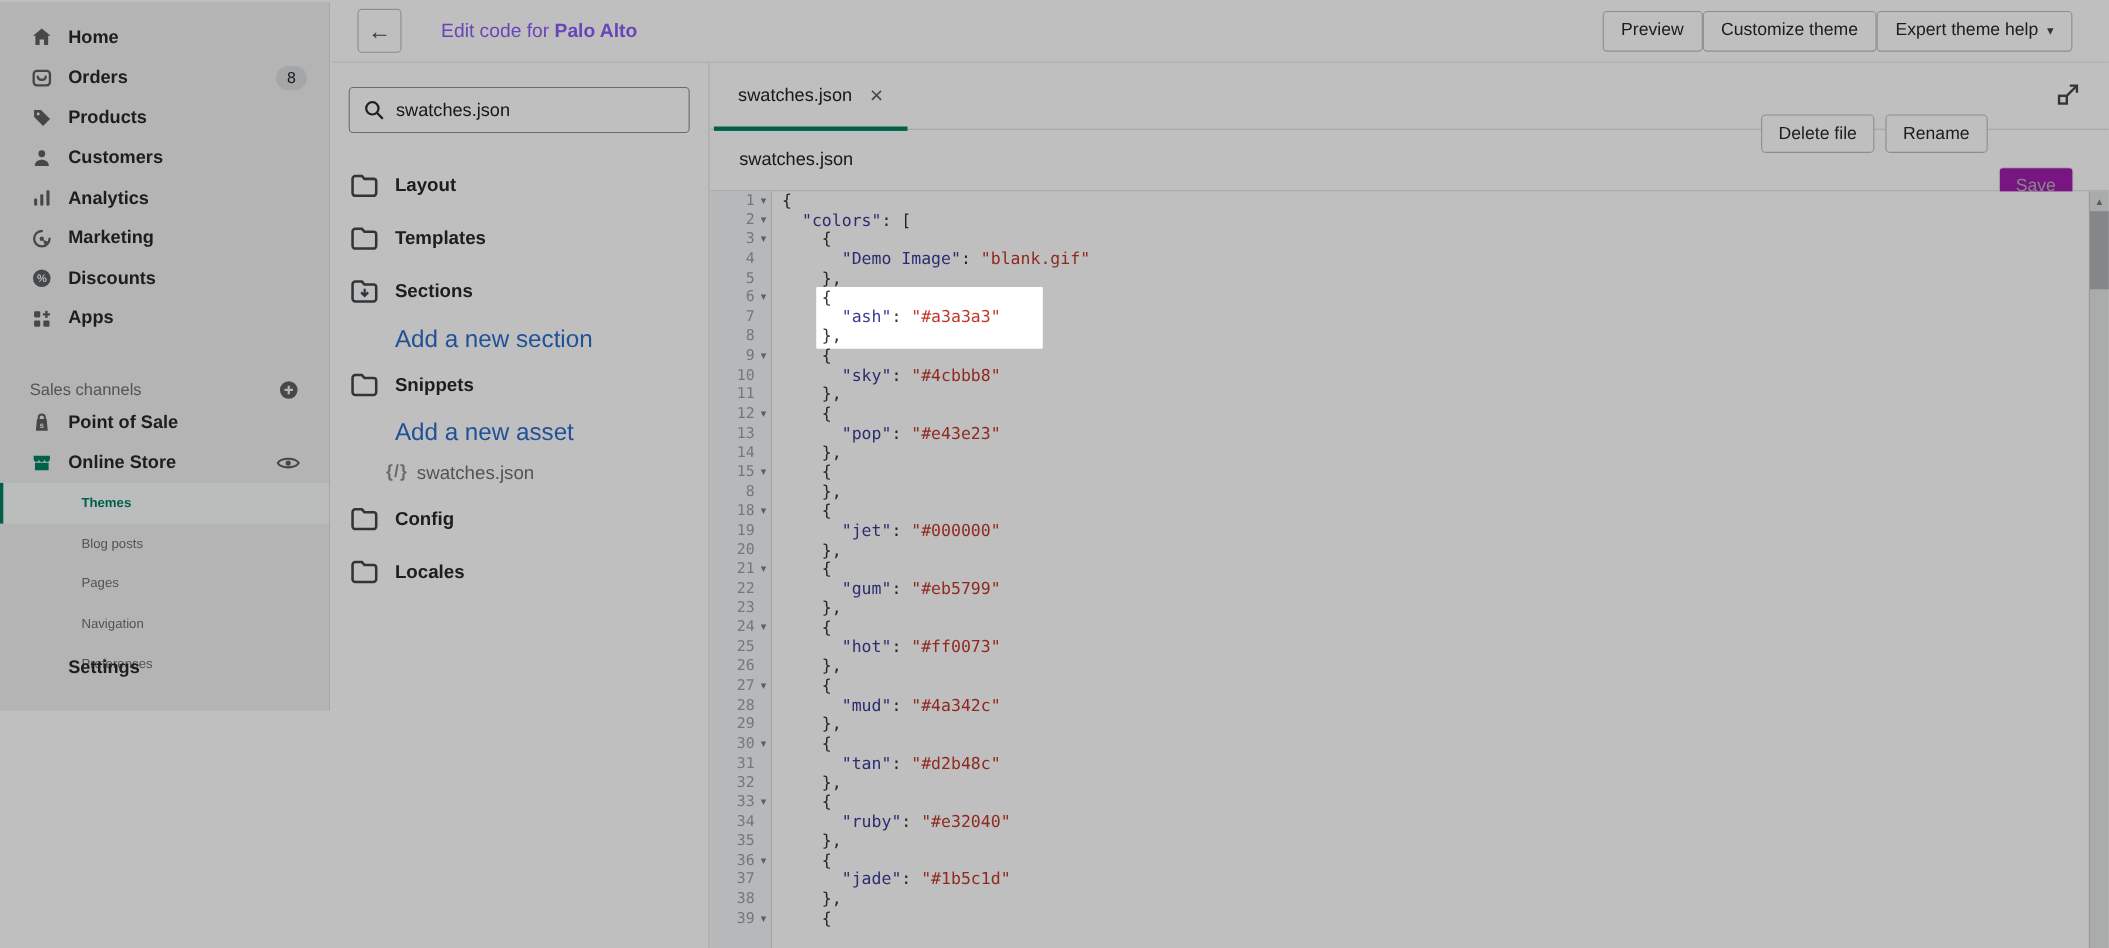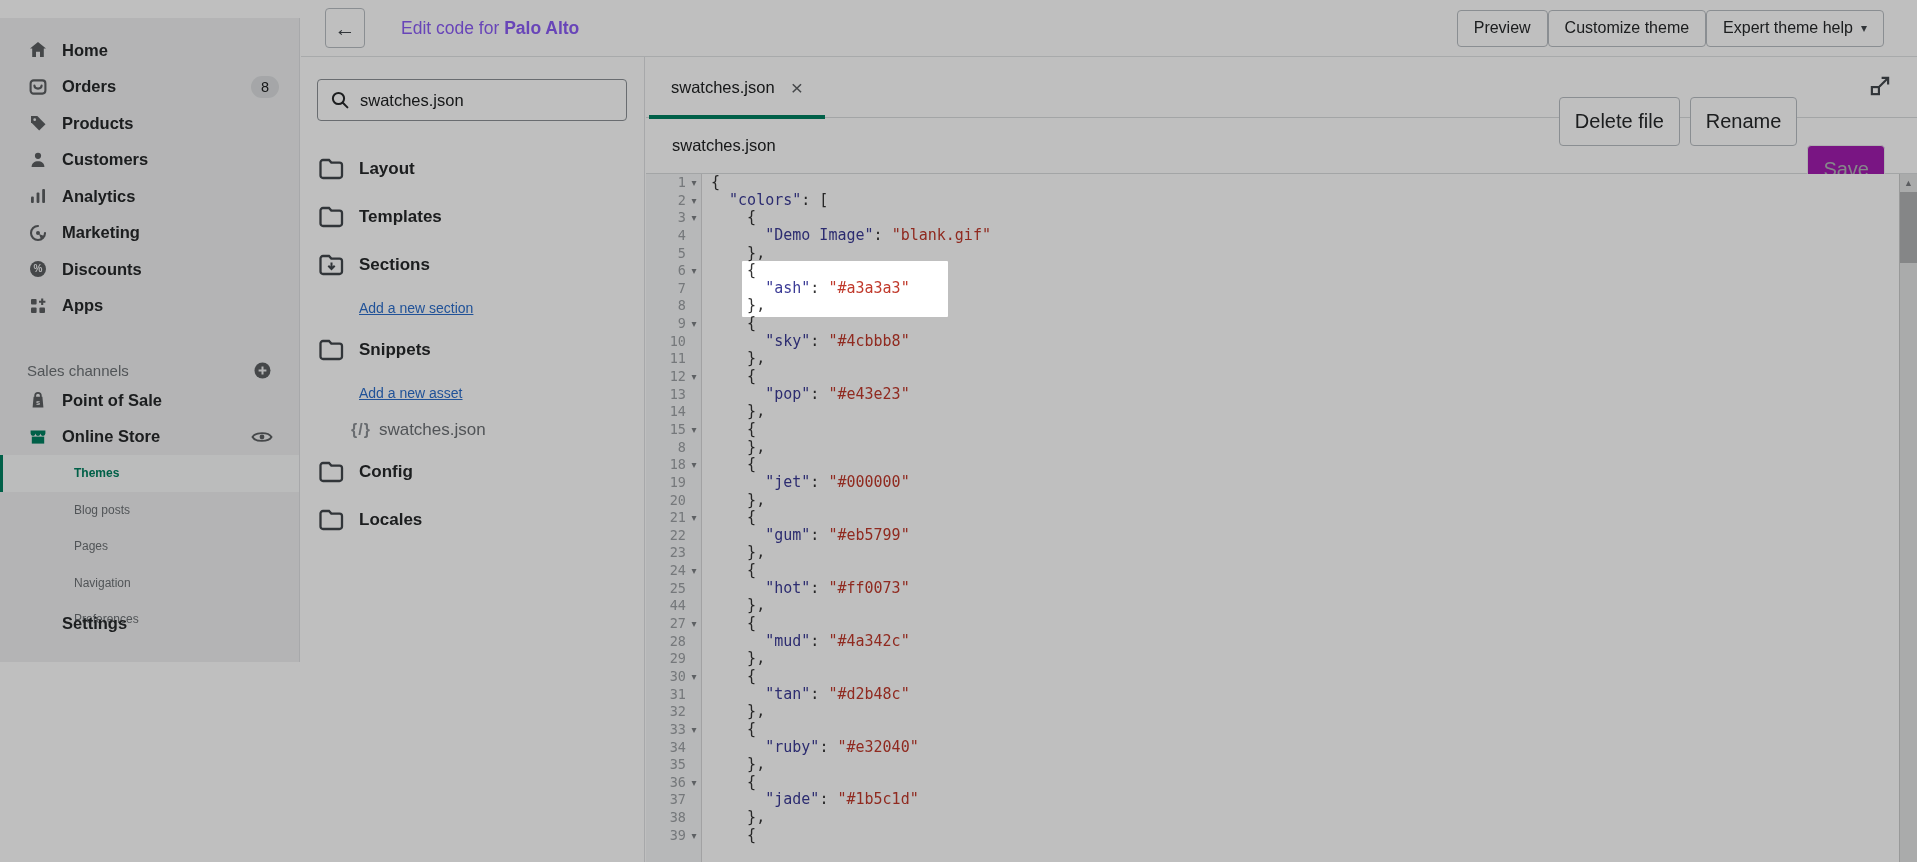--- a/index.html
+++ b/index.html
@@ -1,20 +1,20 @@
 <!DOCTYPE html>
 <html style="--accent: #008060; --key: #3b3b96; --val: #c0392b; --punct: #333333;"><head>
 <meta charset="utf-8">
 <style>
   * { margin:0; padding:0; box-sizing:border-box; }
   html,body { width:1917px; height:862px; overflow:hidden; background:#fff;
     font-family:"Liberation Sans", sans-serif; color:#202223; }
 
   
-  #sidebar { position:absolute; left:0; top:18px; width:300px; height:644px;
+  #sidebar { position:absolute; left:0; top:2px; width:300px; height:644px;
     background:#f0f1f2; border-right:1px solid #dfe1e3; }
   #nav-main { padding-top:14px; }
   .nav-item { height:36.5px; display:flex; align-items:center; padding-left:27px;
     font-size:16.5px; font-weight:600; color:#26282a; cursor:pointer; }
   .nicon { width:21px; height:21px; margin-right:14px; display:inline-flex;
     align-items:center; justify-content:center; flex:0 0 21px; }
   .nicon svg { display:block; }
   .badge { margin-left:auto; margin-right:20px; background:#dcdee0; color:#202223;
     font-size:14.5px; font-weight:400; border-radius:12px; padding:3px 10px; }
   .section-head { margin-top:34px; height:24px; display:flex; align-items:center;
@@ -52,21 +52,21 @@
     align-items:center; padding:0 12px; }
   #searchbox svg { flex:0 0 20px; margin-right:10px; }
   #search-input { border:none; outline:none; width:100%; font-size:16.5px;
     color:#202223; font-family:"Liberation Sans", sans-serif; background:transparent; }
   #filetree { position:absolute; left:0; top:88px; width:100%; }
   .tree-folder { height:48px; display:flex; align-items:center; padding-left:17px;
     cursor:pointer; }
   .ficon { width:27px; height:24px; margin-right:14px; display:inline-flex; }
   .flabel { font-size:17px; font-weight:700; color:#26282a; }
   .tree-link { height:37px; display:flex; align-items:center; padding-left:58px;
-    font-size:14px; color:#2c6ecb; cursor:pointer;text-decoration:underline; }
+    font-size:22px; color:#2c6ecb; cursor:pointer; }
   .tree-file { height:37px; display:flex; align-items:center; padding-left:50px;
     font-size:17px; color:#6d7175; cursor:pointer; }
   .file-badge { color:#8c9196; font-weight:700; font-size:16px; margin-right:8px;
     letter-spacing:1px; }
 
   
   #editor { position:absolute; left:646px; top:57px; width:1271px; height:805px;
     background:#fff; }
   #tabbar { position:absolute; left:0; top:0; width:100%; height:61px;
     border-bottom:1px solid #dadcde; }
@@ -75,22 +75,22 @@
   .tab-label { font-size:16.5px; color:#202223; }
   .tab-close { font-size:21px; color:#5c5f62; line-height:1; cursor:pointer; }
   .tab-underline { position:absolute; left:0; bottom:-1px; width:100%; height:4px;
     background:var(--accent); }
   #expand-btn { position:absolute; right:20px; top:13px; width:34px; height:34px;
     border:none; background:transparent; cursor:pointer; }
   #edheader { position:absolute; left:0; top:61px; width:100%; height:56px;
     border-bottom:1px solid #dadcde; display:flex; align-items:center; }
   #edtitle { margin-left:26px; font-size:16.5px; color:#202223; }
   .ed-actions { margin-left:auto; margin-right:32px; display:flex; gap:10px; }
-  .ed-btn { height:49px; padding:0 15px; background:#fff; border:1px solid #b9bec3;
-    border-radius:4px; font-size:20px; color:#26282a; cursor:pointer;
+  .ed-btn { height:35px; padding:0 15px; background:#fff; border:1px solid #b9bec3;
+    border-radius:4px; font-size:16px; color:#26282a; cursor:pointer;
     font-family:"Liberation Sans", sans-serif; }
   .ed-btn.disabled { background:#a21caf; border-color:#ebebec; color:#b2b5b8;
     cursor:default;margin-top:48px; }
 
   
   #code { position:absolute; left:0; top:117px; width:1253px; height:688px;
     background:linear-gradient(90deg,#f5f6f7 0,#f5f6f7 55px,#d8d9da 55px,#d8d9da 56px,#ffffff 56px);
     overflow:hidden; cursor:text; }
   .crow { display:flex; height:17.65px; }
   .ln { flex:0 0 40px; text-align:right; font:13.5px/17.65px "DejaVu Sans Mono",monospace;
@@ -489,21 +489,21 @@
         <span class="ln">24</span>
         <span class="fold">▾</span>
         <span class="ct"><span class="tk-p">    {</span></span>
       </div>
       <div class="crow">
         <span class="ln">25</span>
         <span class="fold"></span>
         <span class="ct"><span class="tk-p">      </span><span class="tk-k">"hot"</span><span class="tk-p">: </span><span class="tk-v">"#ff0073"</span></span>
       </div>
       <div class="crow">
-        <span class="ln">44</span>
+        <span class="ln">26</span>
         <span class="fold"></span>
         <span class="ct"><span class="tk-p">    },</span></span>
       </div>
       <div class="crow">
         <span class="ln">27</span>
         <span class="fold">▾</span>
         <span class="ct"><span class="tk-p">    {</span></span>
       </div>
       <div class="crow">
         <span class="ln">28</span>

